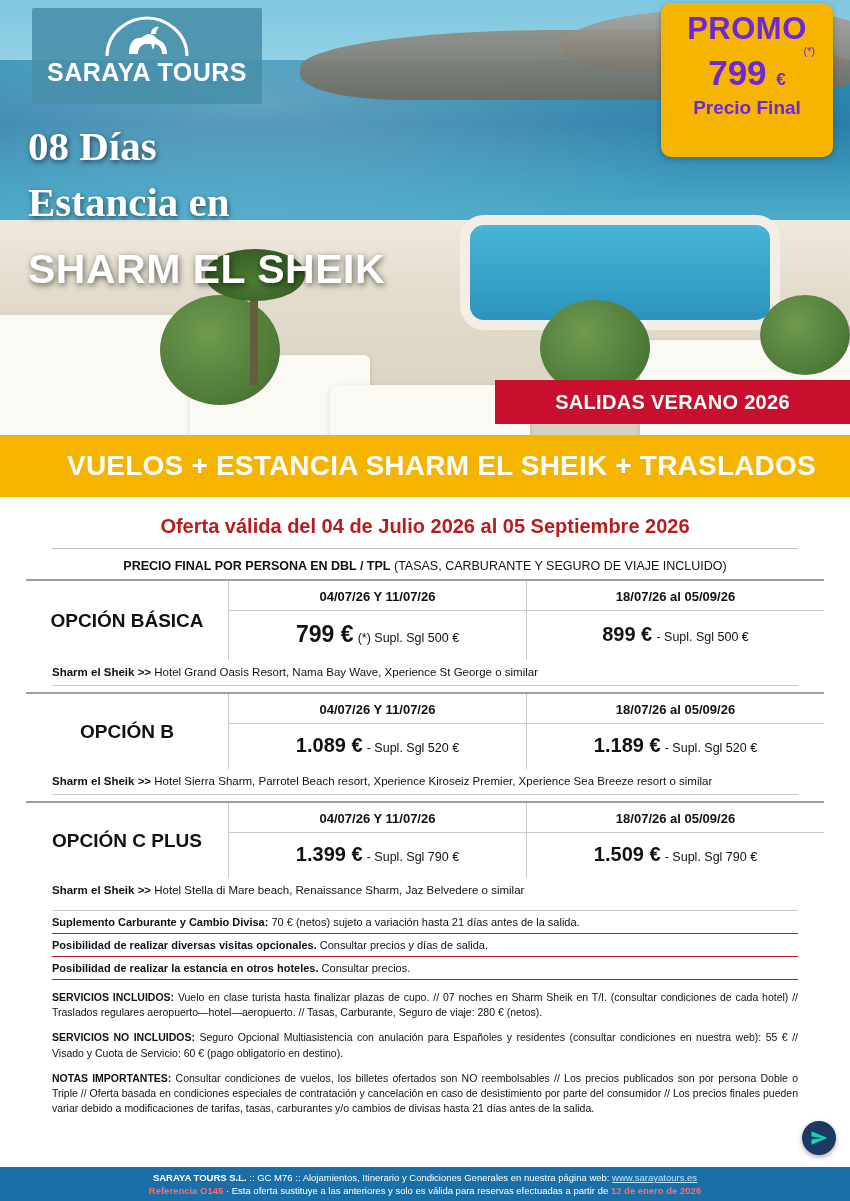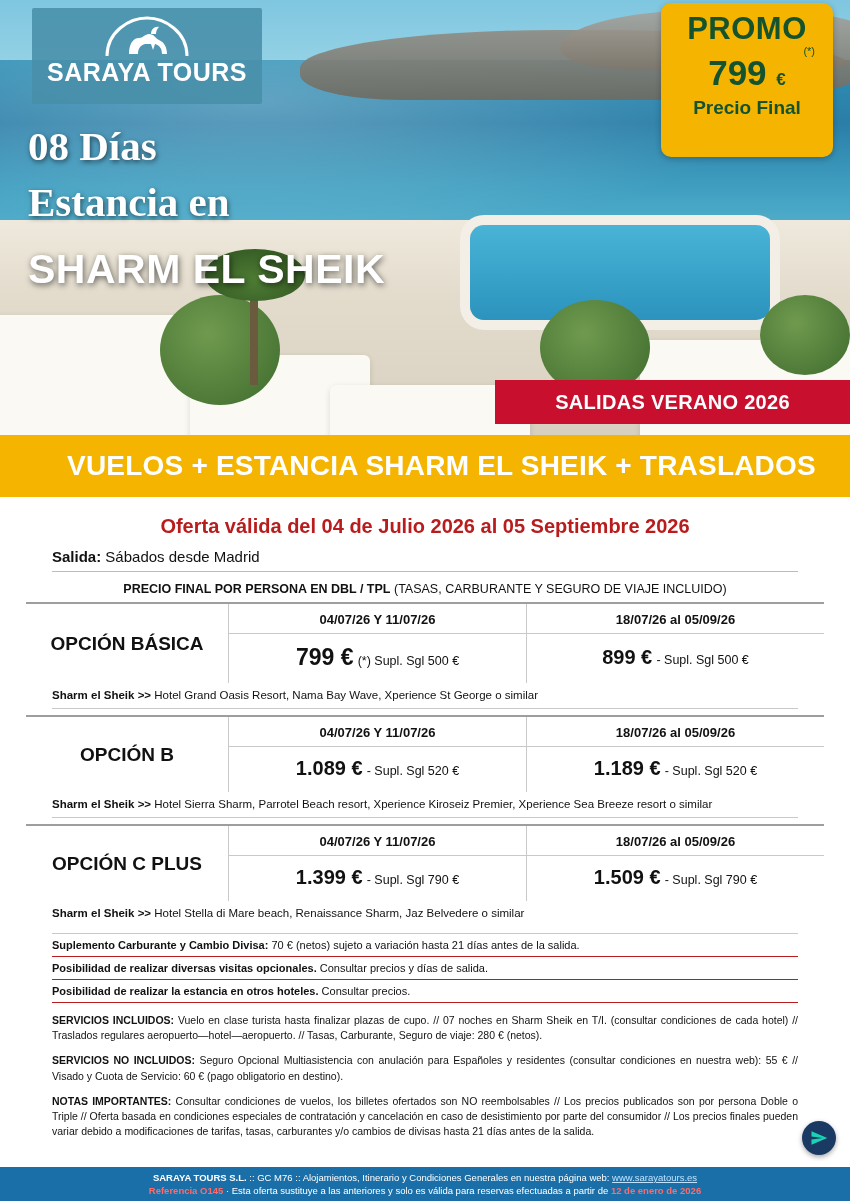--- a/index.html
+++ b/index.html
@@ -51,21 +51,21 @@
   .hero-titles{position:absolute;left:28px;top:126px;}
   .t-days{font-family:"Liberation Serif", serif;font-size:41px;font-weight:bold;color:#fff;
           text-shadow:1px 2px 5px rgba(0,0,0,.55);line-height:1;}
   .t-line2{font-family:"Liberation Serif", serif;font-size:41px;font-weight:bold;color:#fff;
           text-shadow:1px 2px 5px rgba(0,0,0,.55);line-height:1.05;margin-top:14px;}
   .t-line3{font-family:"Liberation Sans", sans-serif;font-size:41px;font-weight:bold;color:#fff;
           text-shadow:1px 2px 6px rgba(0,0,0,.6);line-height:1.05;margin-top:24px;letter-spacing:.5px;}
 
   
   .promo{position:absolute;right:17px;top:3px;width:172px;height:154px;background:#f4b400;
-         border-radius:10px;color:#14532d;text-align:center;box-shadow:0 2px 6px rgba(0,0,0,.25);}
+         border-radius:10px;color:#6d28d9;text-align:center;box-shadow:0 2px 6px rgba(0,0,0,.25);}
   .promo .p1{font-size:31px;font-weight:bold;letter-spacing:.5px;padding-top:8px;}
   .promo .ast{font-size:11px;text-align:right;padding-right:18px;margin-top:-2px;}
   .promo .p2{font-size:35px;font-weight:bold;margin-top:-4px;}
   .promo .p2 small{font-size:17px;font-weight:bold;}
   .promo .p3{font-size:19px;font-weight:bold;margin-top:4px;}
 
   .salidas{position:absolute;right:0;top:380px;width:355px;height:44px;background:#c8102e;color:#fff;
            display:flex;align-items:center;justify-content:center;font-size:20px;font-weight:bold;letter-spacing:.3px;}
 
   
@@ -167,24 +167,20 @@
   </div>
 
   <div class="band">
     <span>VUELOS + ESTANCIA SHARM EL SHEIK + TRASLADOS</span>
   </div>
 
   <div class="body">
 
     <div class="offer-valid">Oferta válida del 04 de Julio 2026 al 05 Septiembre 2026</div>
 
-    <div class="salida-line">
-      <b>Salida:</b>
-      <span>Sábados desde Madrid</span>
-    </div>
     <div class="rule"></div>
 
     <div class="price-head">
       <b>PRECIO FINAL POR PERSONA EN DBL / TPL</b>
       <span>(TASAS, CARBURANTE Y SEGURO DE VIAJE INCLUIDO)</span>
     </div>
 
     <div class="opt-wrap">
       <table class="opt opt-top">
         <tbody>

